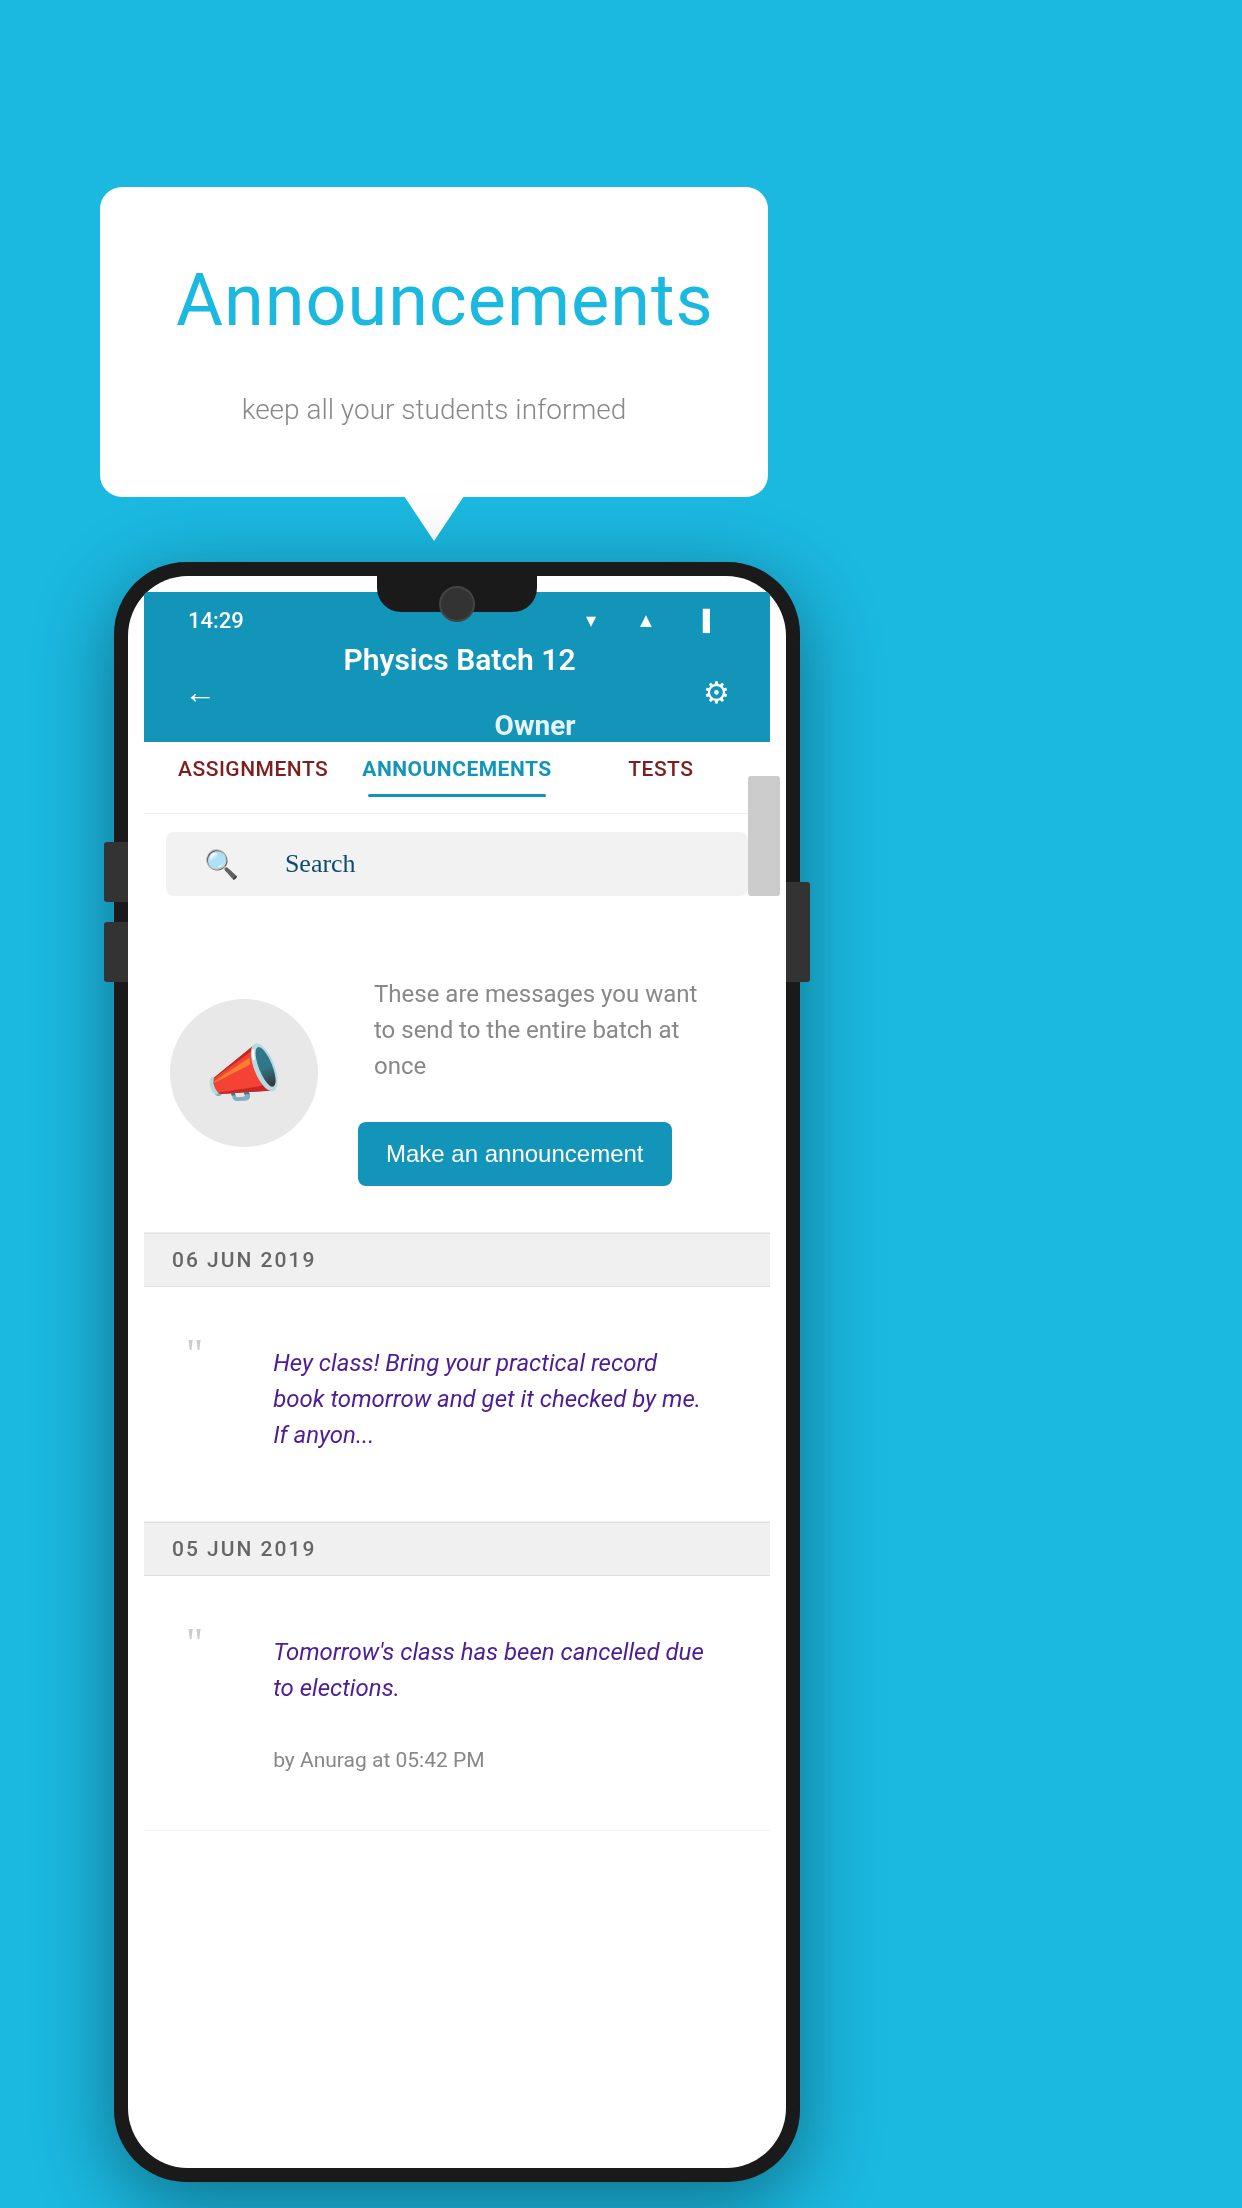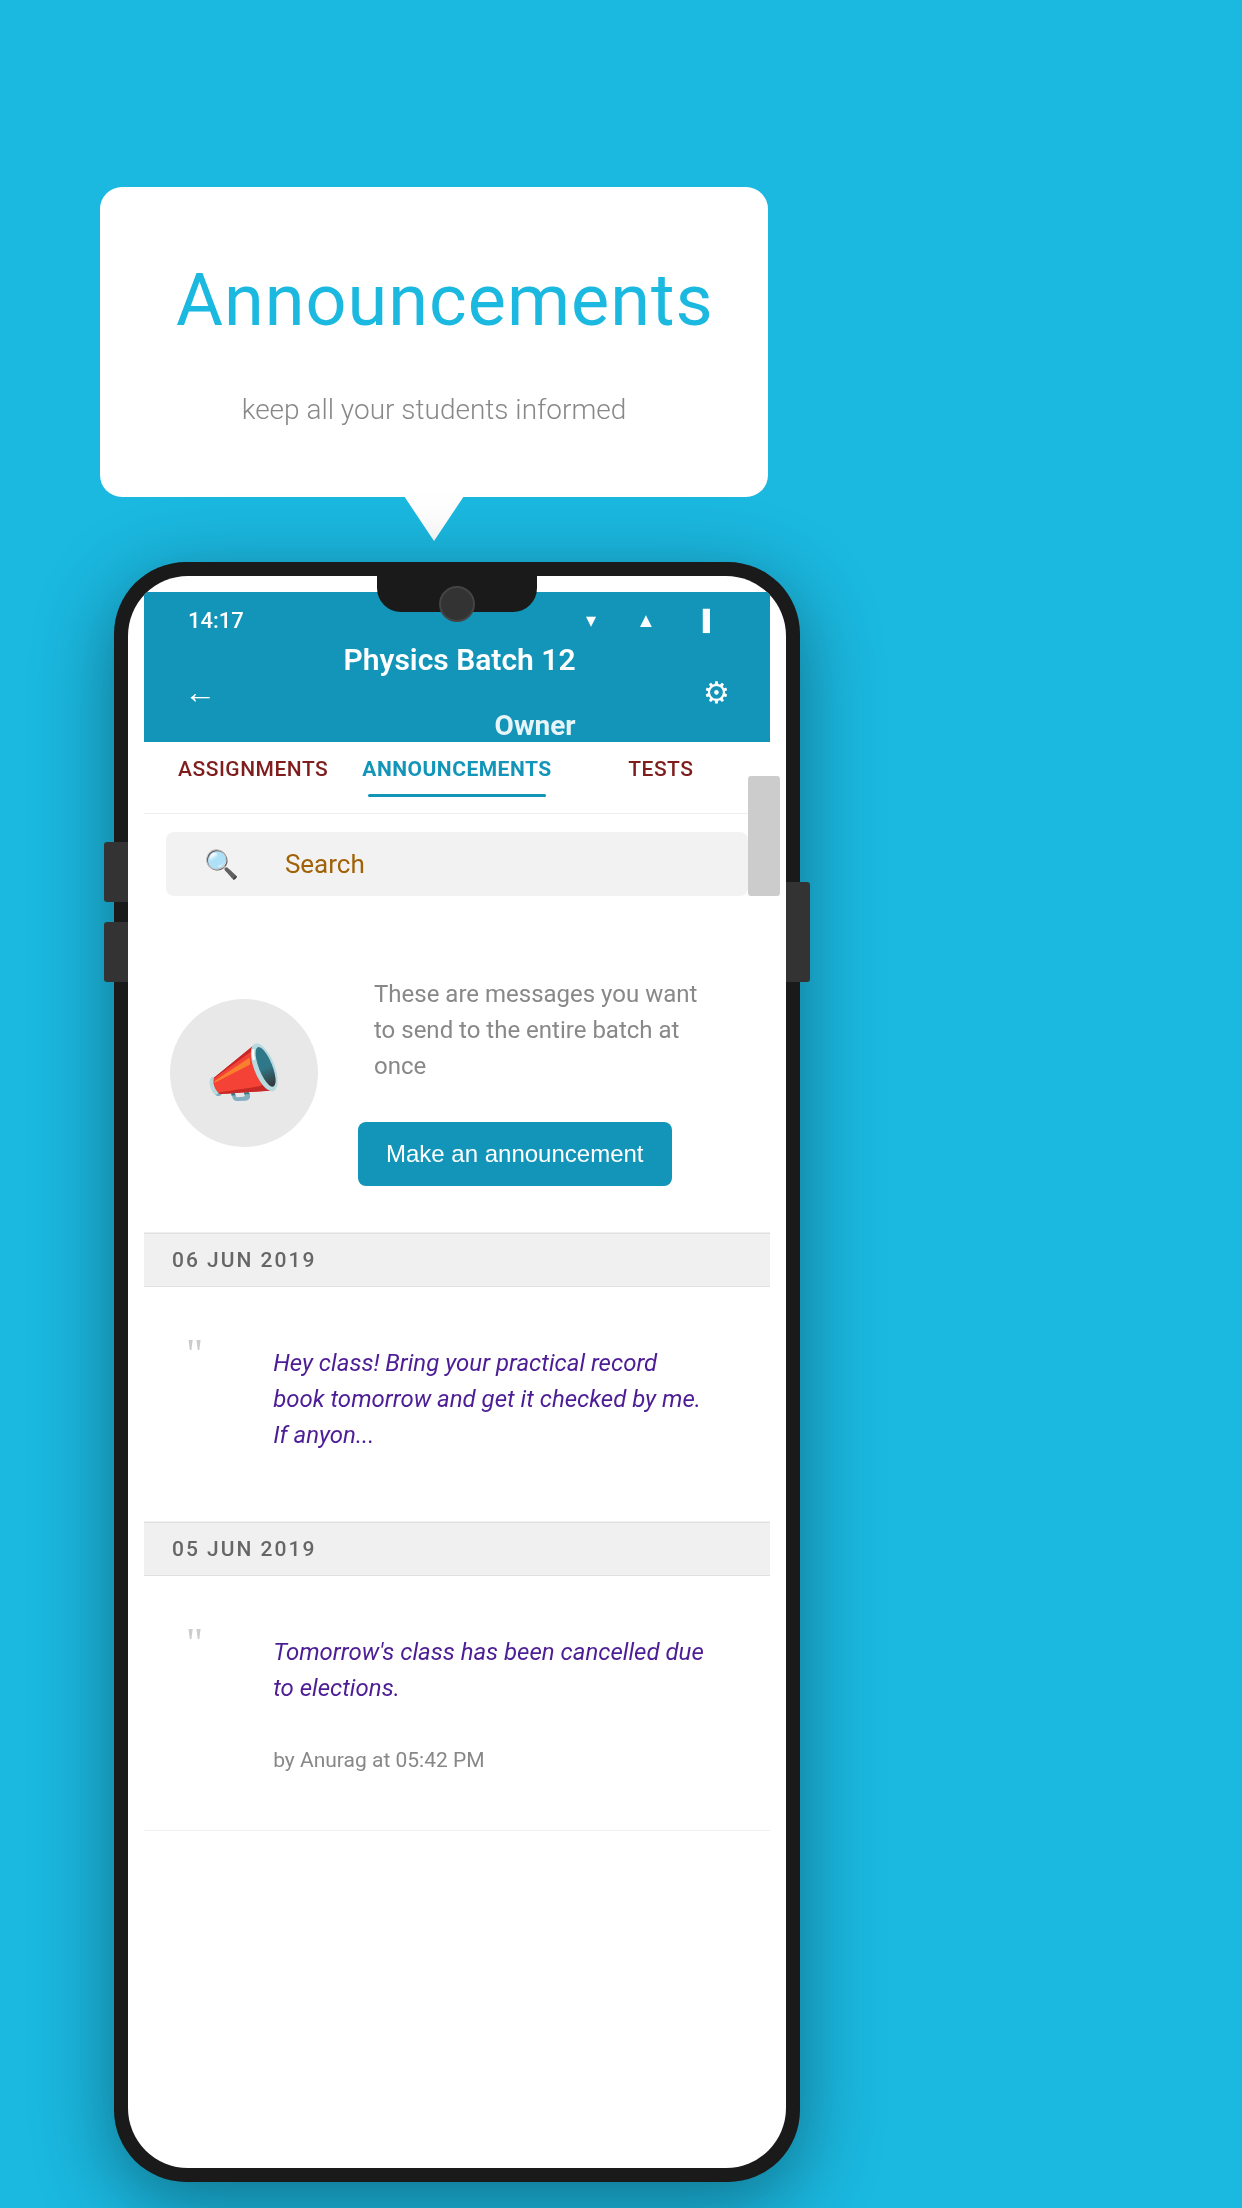--- a/index.html
+++ b/index.html
@@ -229,21 +229,22 @@
       gap: 14px;
     }
 
     .search-icon-svg {
       color: #999;
       font-size: 28px;
     }
 
     .search-text {
       font-size: 26px;
-      color: #a16207;
+      color: #0c4a6e;
+      font-family: Liberation Serif, serif;
     }
 
     
     .promo-section {
       background: white;
       padding: 30px 26px;
       display: flex;
       align-items: center;
       gap: 24px;
       border-bottom: 1px solid #eee;
@@ -395,21 +396,21 @@
     <div class="side-btn-left2"></div>
     <div class="side-btn-right"></div>
 
     <div class="phone-inner">
 
       <div class="notch">
         <div class="camera-dot"></div>
       </div>
 
       <div class="status-bar">
-        <span class="status-time">14:17</span>
+        <span class="status-time">14:29</span>
         <div class="status-icons">
           <span class="wifi-icon">▾</span>
           <span class="signal-icon">▲</span>
           <span class="battery-icon">▐</span>
         </div>
       </div>
 
       <div class="app-header">
         <span class="back-arrow">←</span>
         <div class="header-center">

